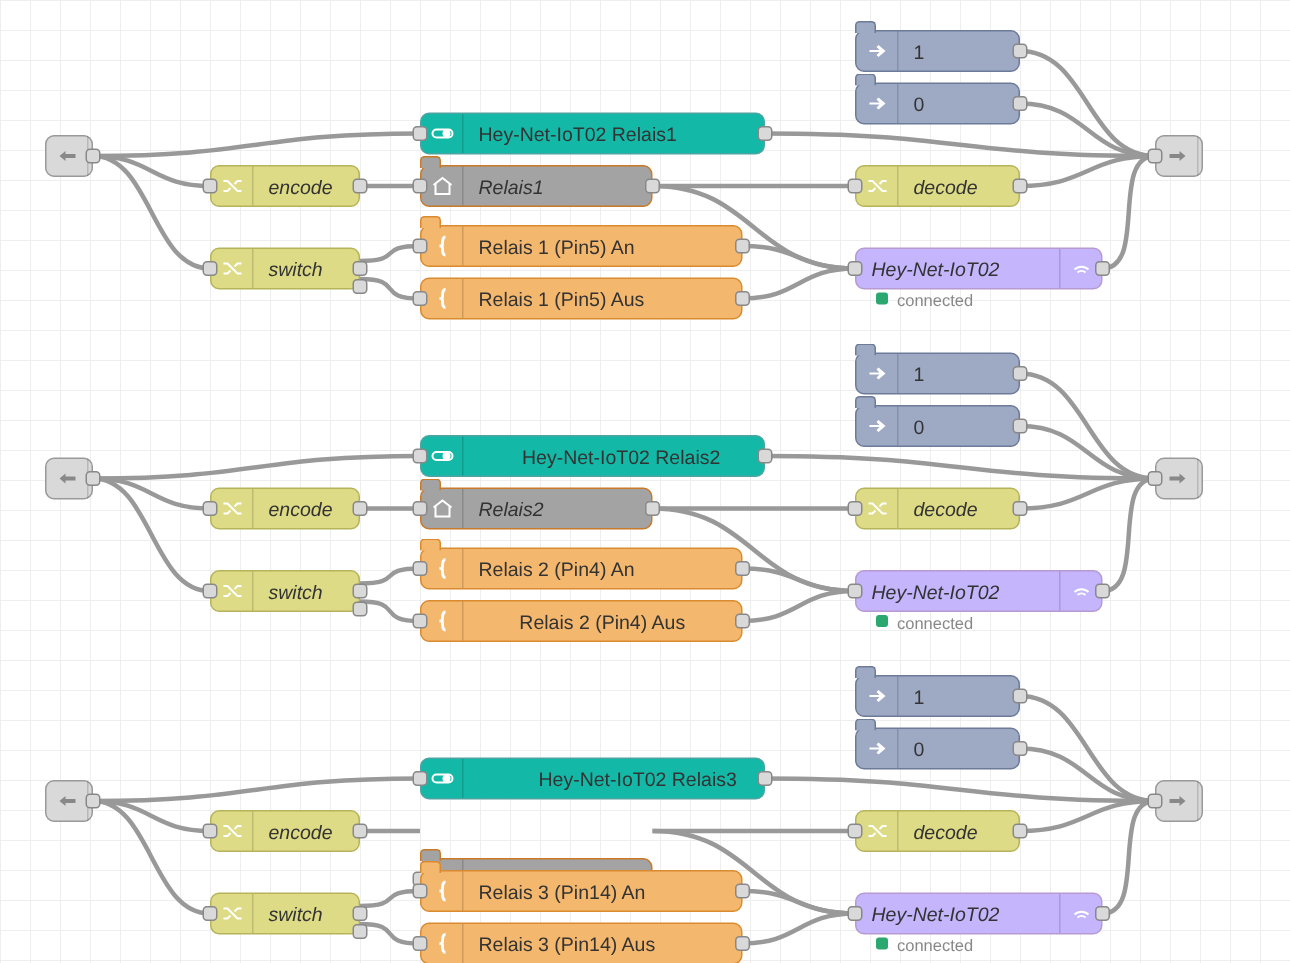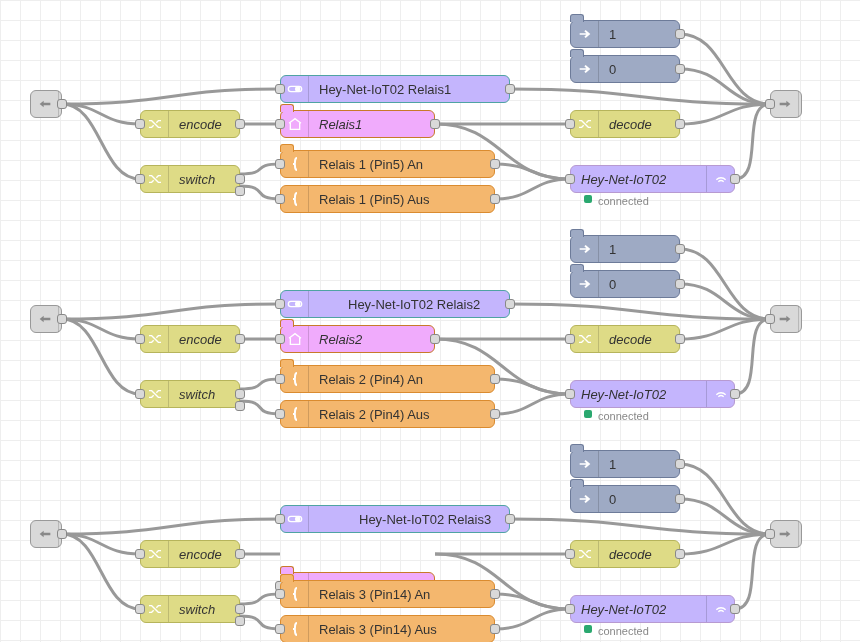--- a/index.html
+++ b/index.html
@@ -42,26 +42,26 @@
   .node .icon.right { border-right: none; border-left: 1px solid rgba(0,0,0,.15); }
   .node .lbl {
     padding: 0 10px;
     white-space: nowrap;
     overflow: hidden;
     flex: 1;
   }
   .node .italic { font-style: italic; }
 
   
-  .teal   { background:#c4b5fd; border-color:#4fa3a3; }
+  .teal   { background:#14b8a6; border-color:#4fa3a3; }
   .teal .icon svg{stroke:#fff}
   .olive  { background:#dedb86; border-color:#b6b45b; }
   .olive .lbl{font-style:italic}
   .orange { background:#f4b76e; border-color:#da8b2f; }
-  .orange-dark { background:#f0abfc; border-color:#c87a29; }
+  .orange-dark { background:#a3a3a3; border-color:#c87a29; }
   .slate  { background:#9eaac4; border-color:#6d7b99; color:#fff;}
   .slate .lbl{color:#333}
   .lav    { background:#c4b5fd; border-color:#b79ad1; }
   .lav .lbl{font-style:italic}
   .gray   { background:#d9d9d9; border-color:#999; width:32px;}
 
   .port {
     position:absolute;
     width:10px;height:10px;
     background:#d9d9d9;
@@ -353,21 +353,21 @@
       <span class="tab"></span>
       <span class="icon">
         <svg class="isvg" viewBox="0 0 24 24" fill="none" stroke="#fff" stroke-width="3">
           <path d="M15 3c-3 0-3 3-3 6s0 3-3 3c3 0 3 0 3 3s0 6 3 6"></path>
         </svg>
       </span>
       <span class="lbl">Relais 2 (Pin4) An</span>
       <span class="port in"></span>
       <span class="port out"></span>
     </div>
-    <div class="node orange" style="left: 280px; top: 400px; width: 215px;">
+    <div class="node orange" style="left: 280px; top: 400px; width: 215px; text-align: center;">
       <span class="icon">
         <svg class="isvg" viewBox="0 0 24 24" fill="none" stroke="#fff" stroke-width="3">
           <path d="M15 3c-3 0-3 3-3 6s0 3-3 3c3 0 3 0 3 3s0 6 3 6"></path>
         </svg>
       </span>
       <span class="lbl">Relais 2 (Pin4) Aus</span>
       <span class="port in"></span>
       <span class="port out"></span>
     </div>
     <div class="node olive" style="left: 570px; top: 325px; width: 110px;">

